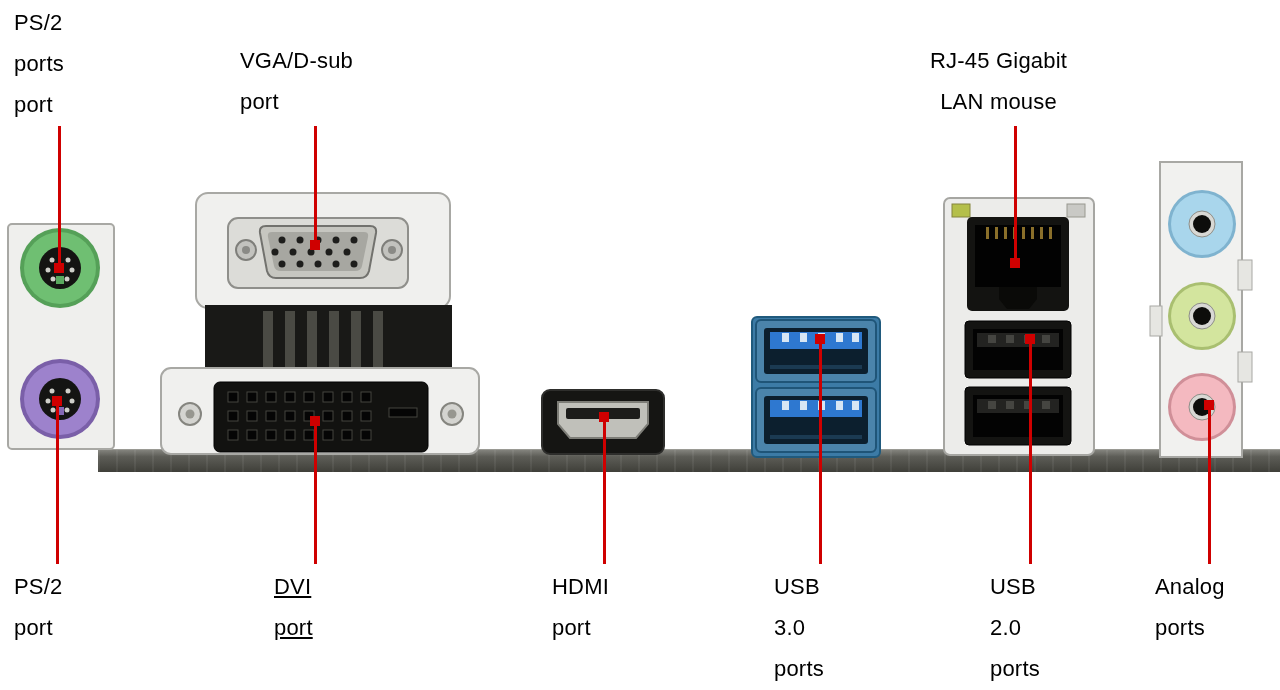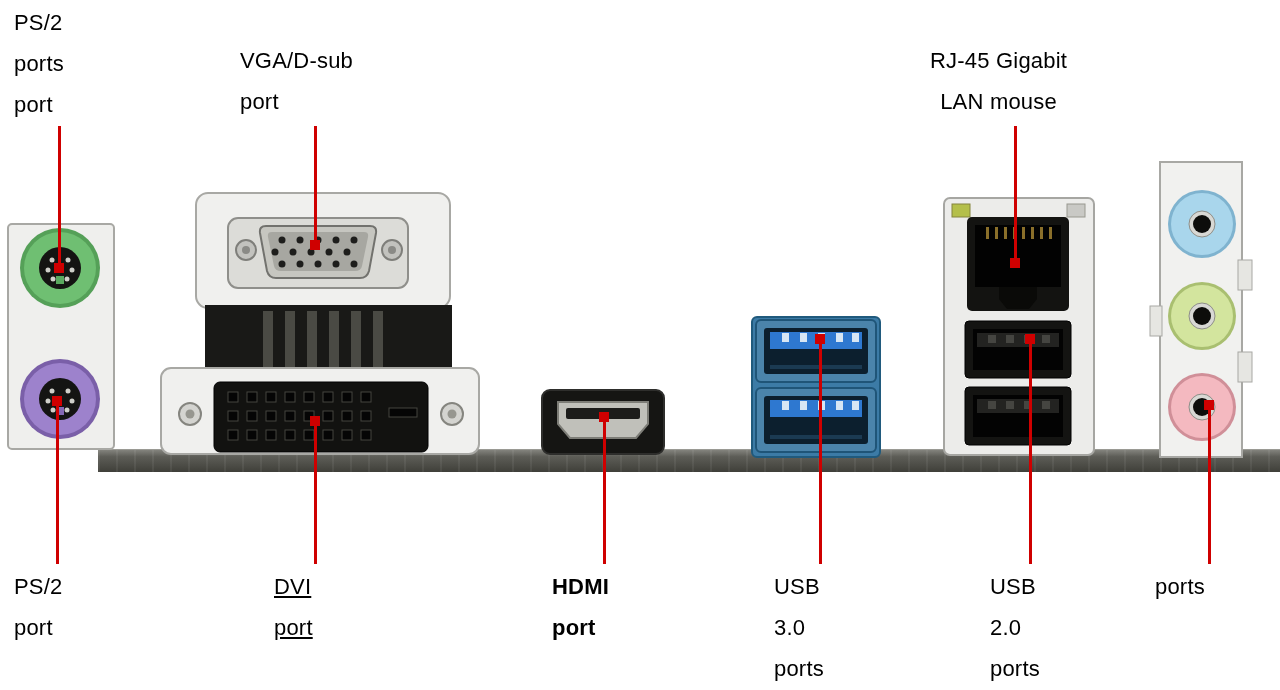--- a/index.html
+++ b/index.html
@@ -281,34 +281,35 @@
   <div class="label" style="left:14px; top:566px;">
     <span>PS/2</span>
     <span>port</span>
   </div>
 
   <div class="label" style="left:274px; top:566px;text-decoration:underline;">
     <span>DVI</span>
     <span>port</span>
   </div>
 
-  <div class="label" style="left:552px; top:566px;font-weight:bold;">
+  <div class="label" style="left:552px; top:566px;">
     <span>HDMI</span>
     <span>port</span>
   </div>
 
   <div class="label" style="left:774px; top:566px;">
     <span>USB</span>
     <span>3.0</span>
     <span>ports</span>
   </div>
 
   <div class="label" style="left:990px; top:566px;">
     <span>USB</span>
     <span>2.0</span>
     <span>ports</span>
   </div>
 
   <div class="label" style="left:1155px; top:566px;">
+    <span>Analog</span>
     <span>ports</span>
   </div>
 
 </div>
 
 </body></html>

